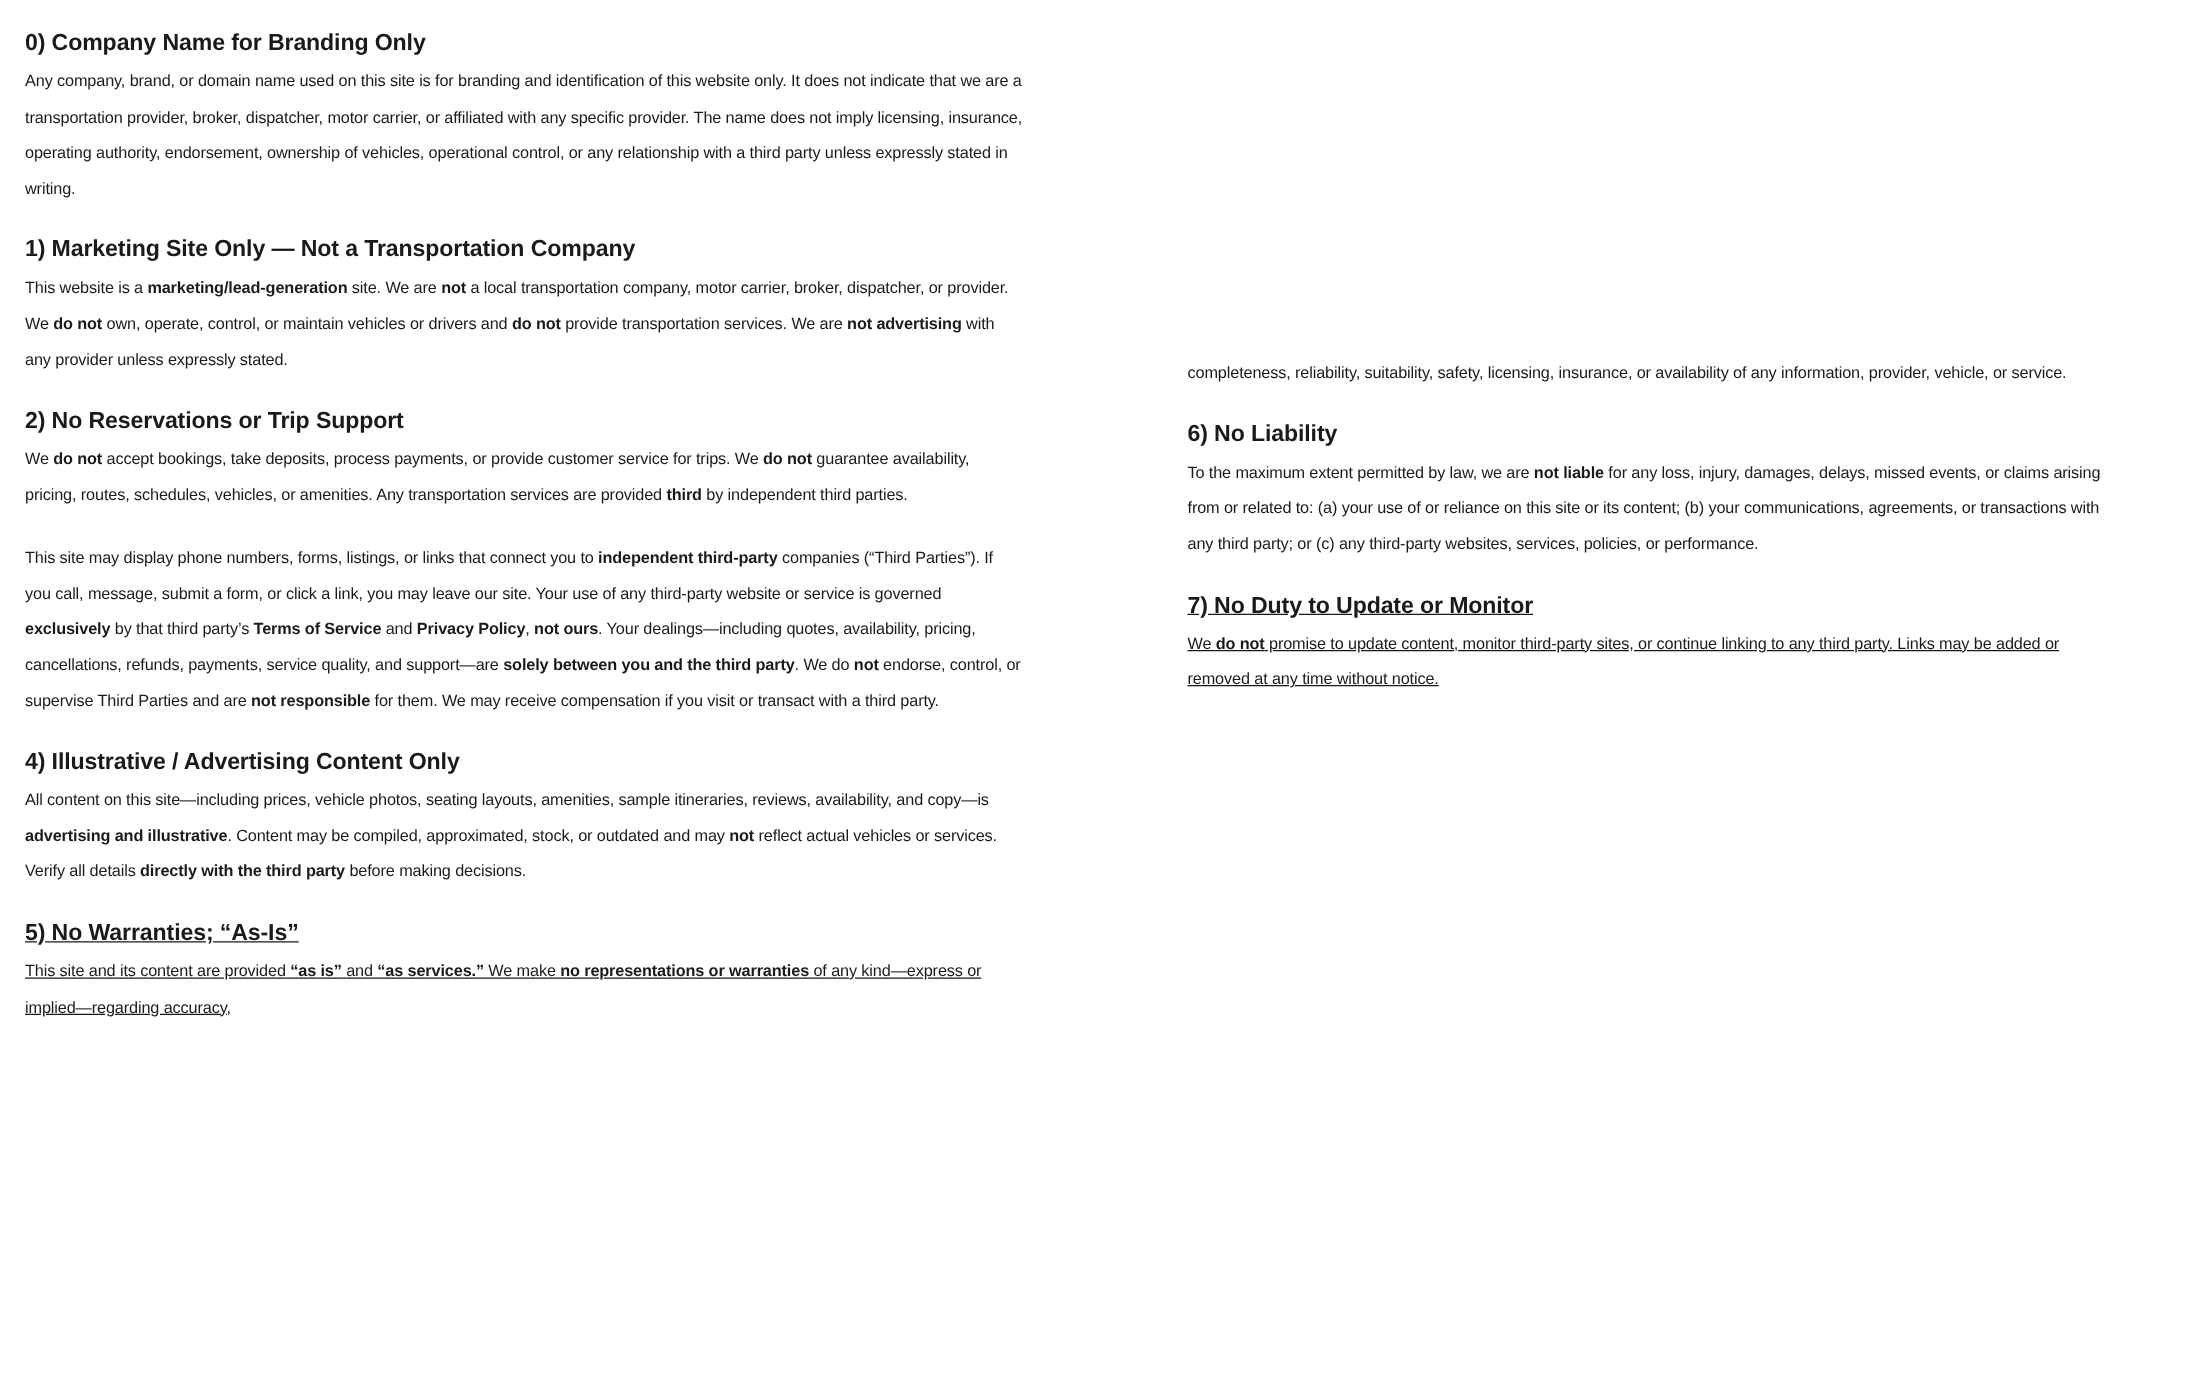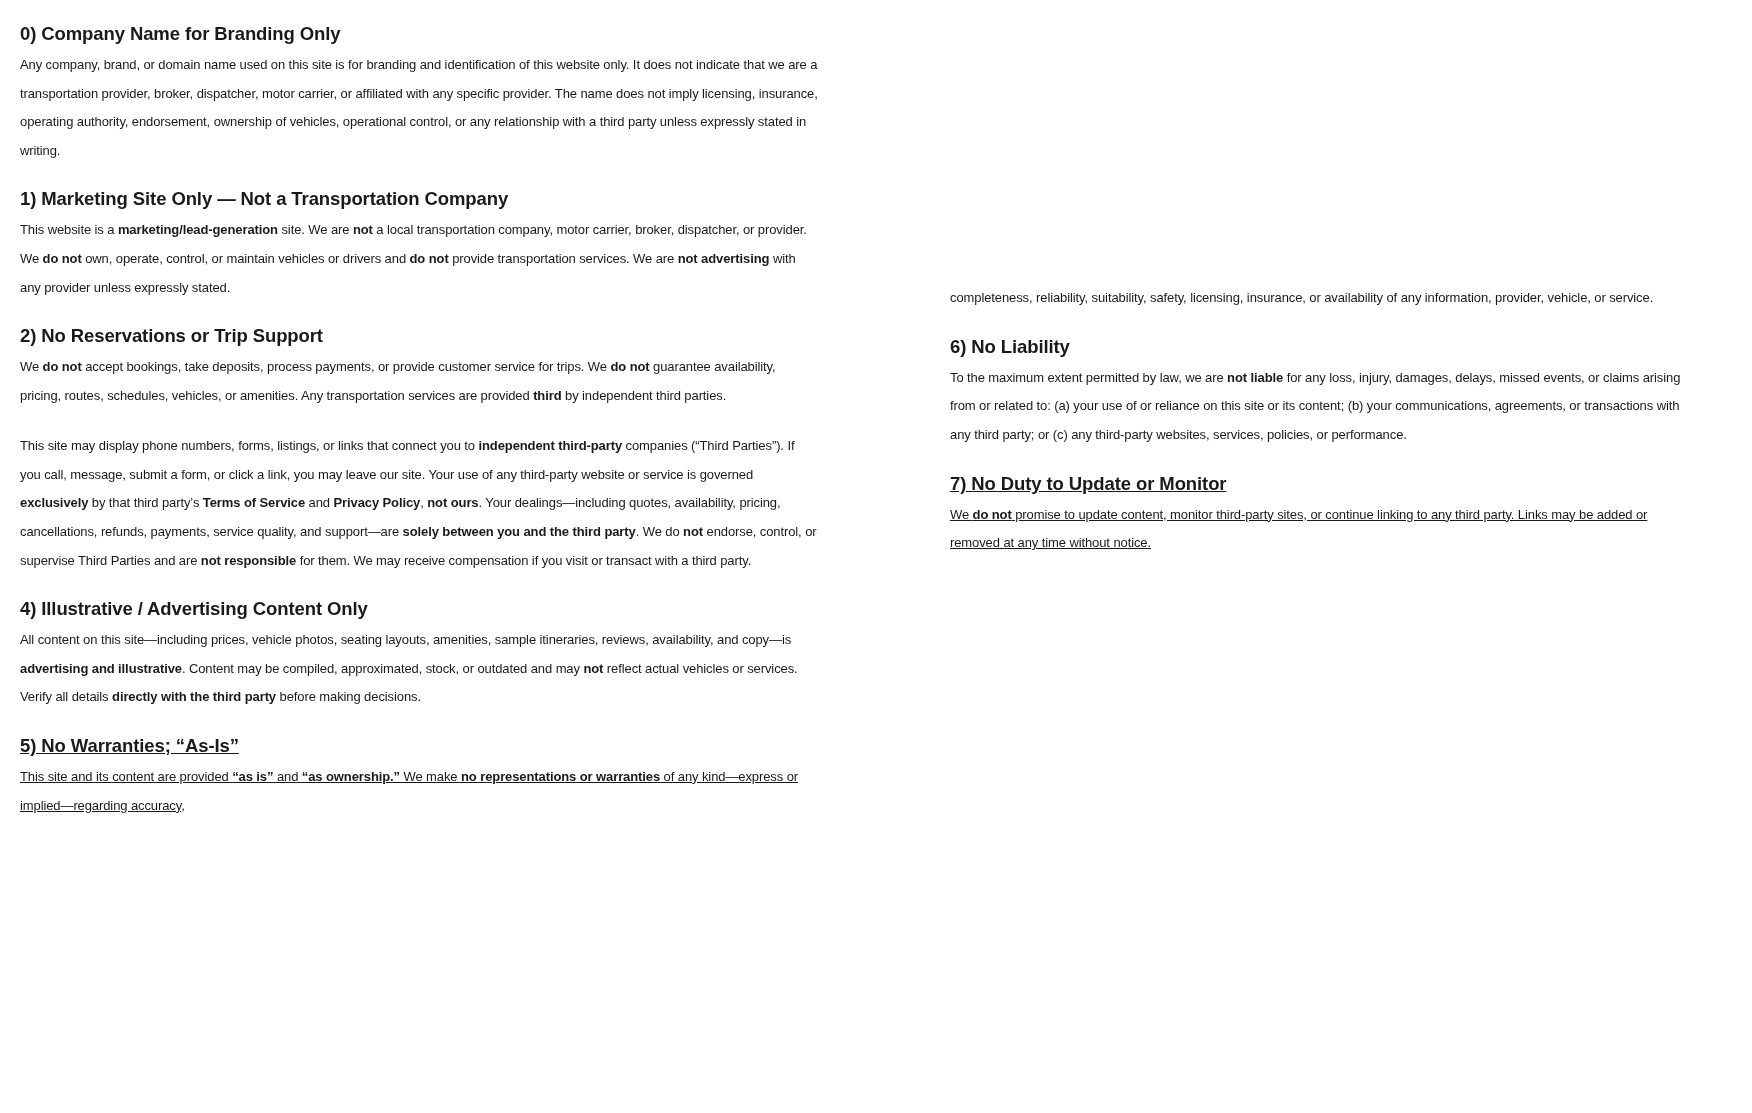--- a/index.html
+++ b/index.html
@@ -94,21 +94,21 @@
         <p class="body"> This site may display phone numbers, forms, listings, or links that connect you to <b>independent third-party</b> companies (“Third Parties”). If you call, message, submit a form, or click a link, you may leave our site. Your use of any third-party website or service is governed <b>exclusively</b> by that third party’s <b>Terms of Service</b> and <b>Privacy Policy</b>, <b>not ours</b>. Your dealings—including quotes, availability, pricing, cancellations, refunds, payments, service quality, and support—are <b>solely between you and the third party</b>. We do <b>not</b> endorse, control, or supervise Third Parties and are <b>not responsible</b> for them. We may receive compensation if you visit or transact with a third party.</p>
       </section>
 
       <section class="sec">
         <h2 class="heading">4) Illustrative / Advertising Content Only</h2>
         <p class="body"> All content on this site—including prices, vehicle photos, seating layouts, amenities, sample itineraries, reviews, availability, and copy—is <b>advertising and illustrative</b>. Content may be compiled, approximated, stock, or outdated and may <b>not</b> reflect actual vehicles or services. Verify all details <b>directly with the third party</b> before making decisions.</p>
       </section>
 
       <section class="sec">
         <h2 class="heading">5) No Warranties; “As-Is”</h2>
-        <p class="body"> This site and its content are provided <b>“as is”</b> and <b>“as ownership.”</b> We make <b>no representations or warranties</b> of any kind—express or implied—regarding accuracy,</p>
+        <p class="body"> This site and its content are provided <b>“as is”</b> and <b>“as services.”</b> We make <b>no representations or warranties</b> of any kind—express or implied—regarding accuracy,</p>
       </section>
 
     </div>
 
     <div class="col col-right">
 
       <section class="sec cont">
         <p class="body">completeness, reliability, suitability, safety, licensing, insurance, or availability of any information, provider, vehicle, or service.</p>
       </section>
 

